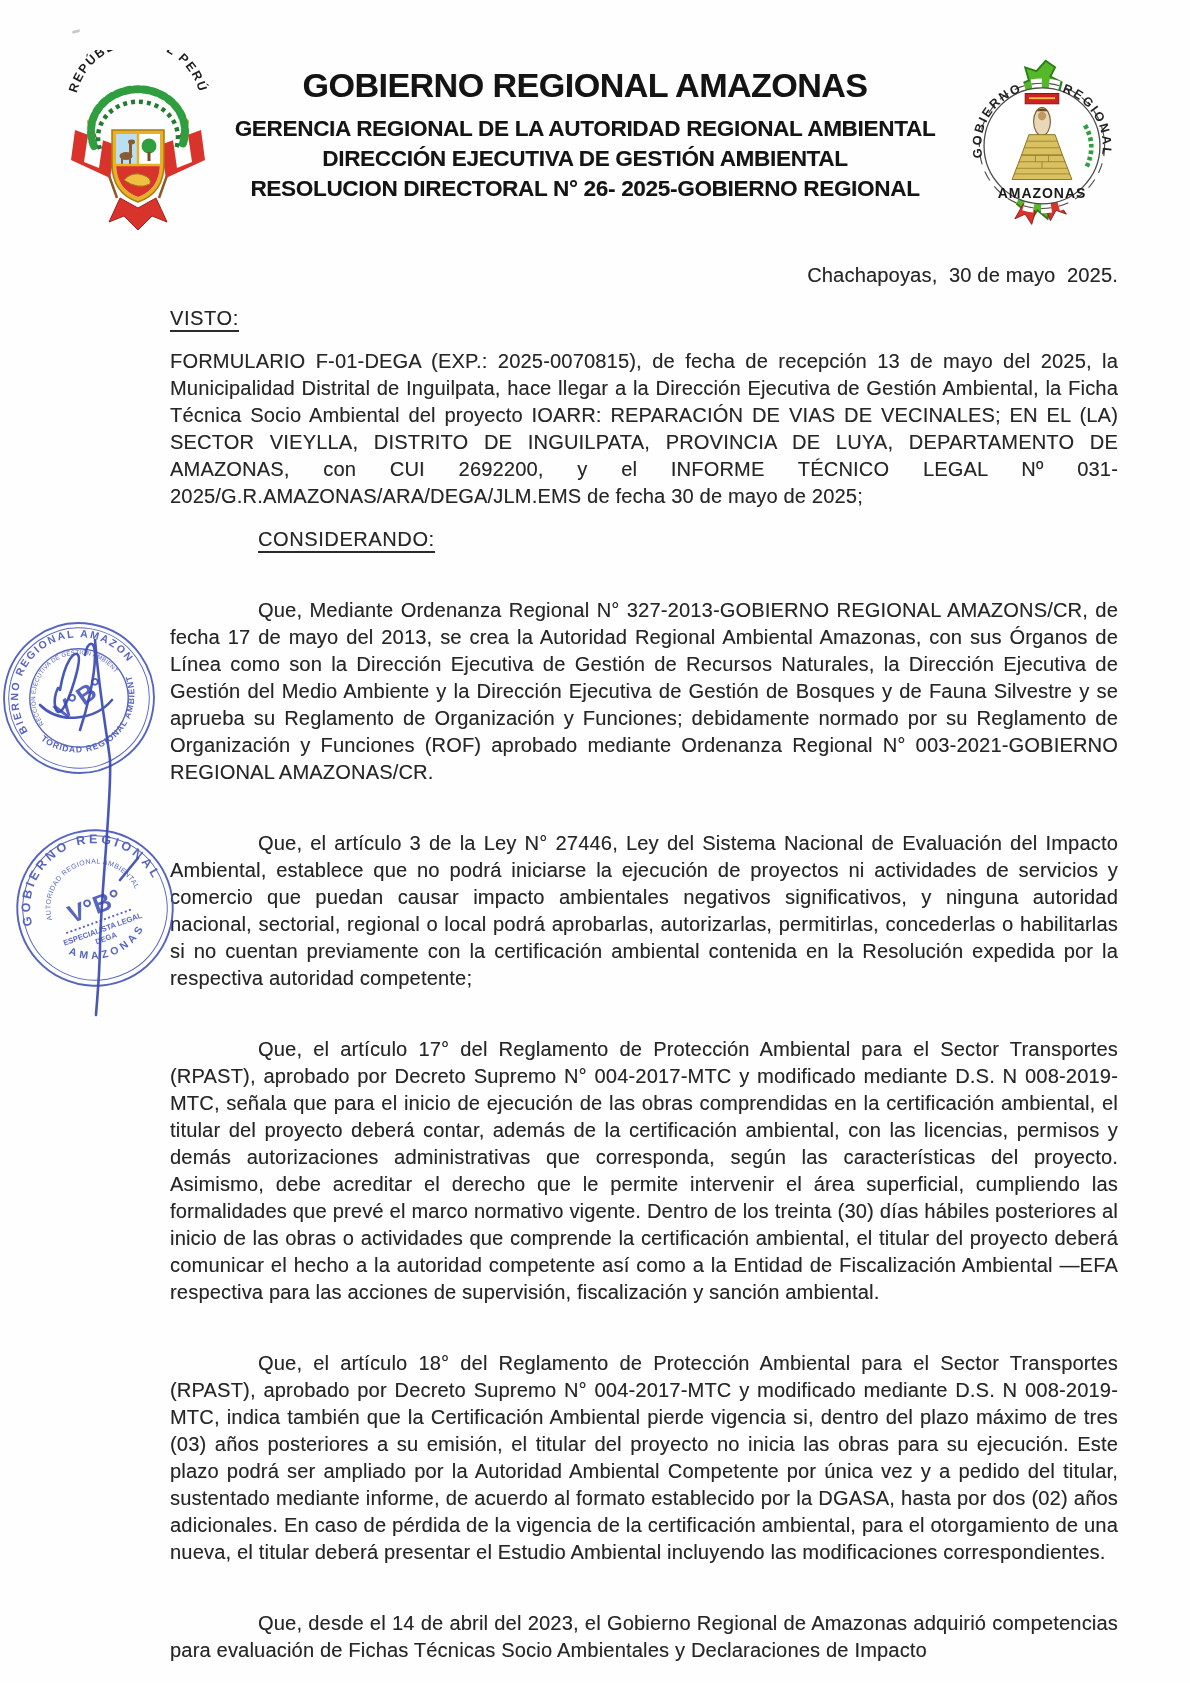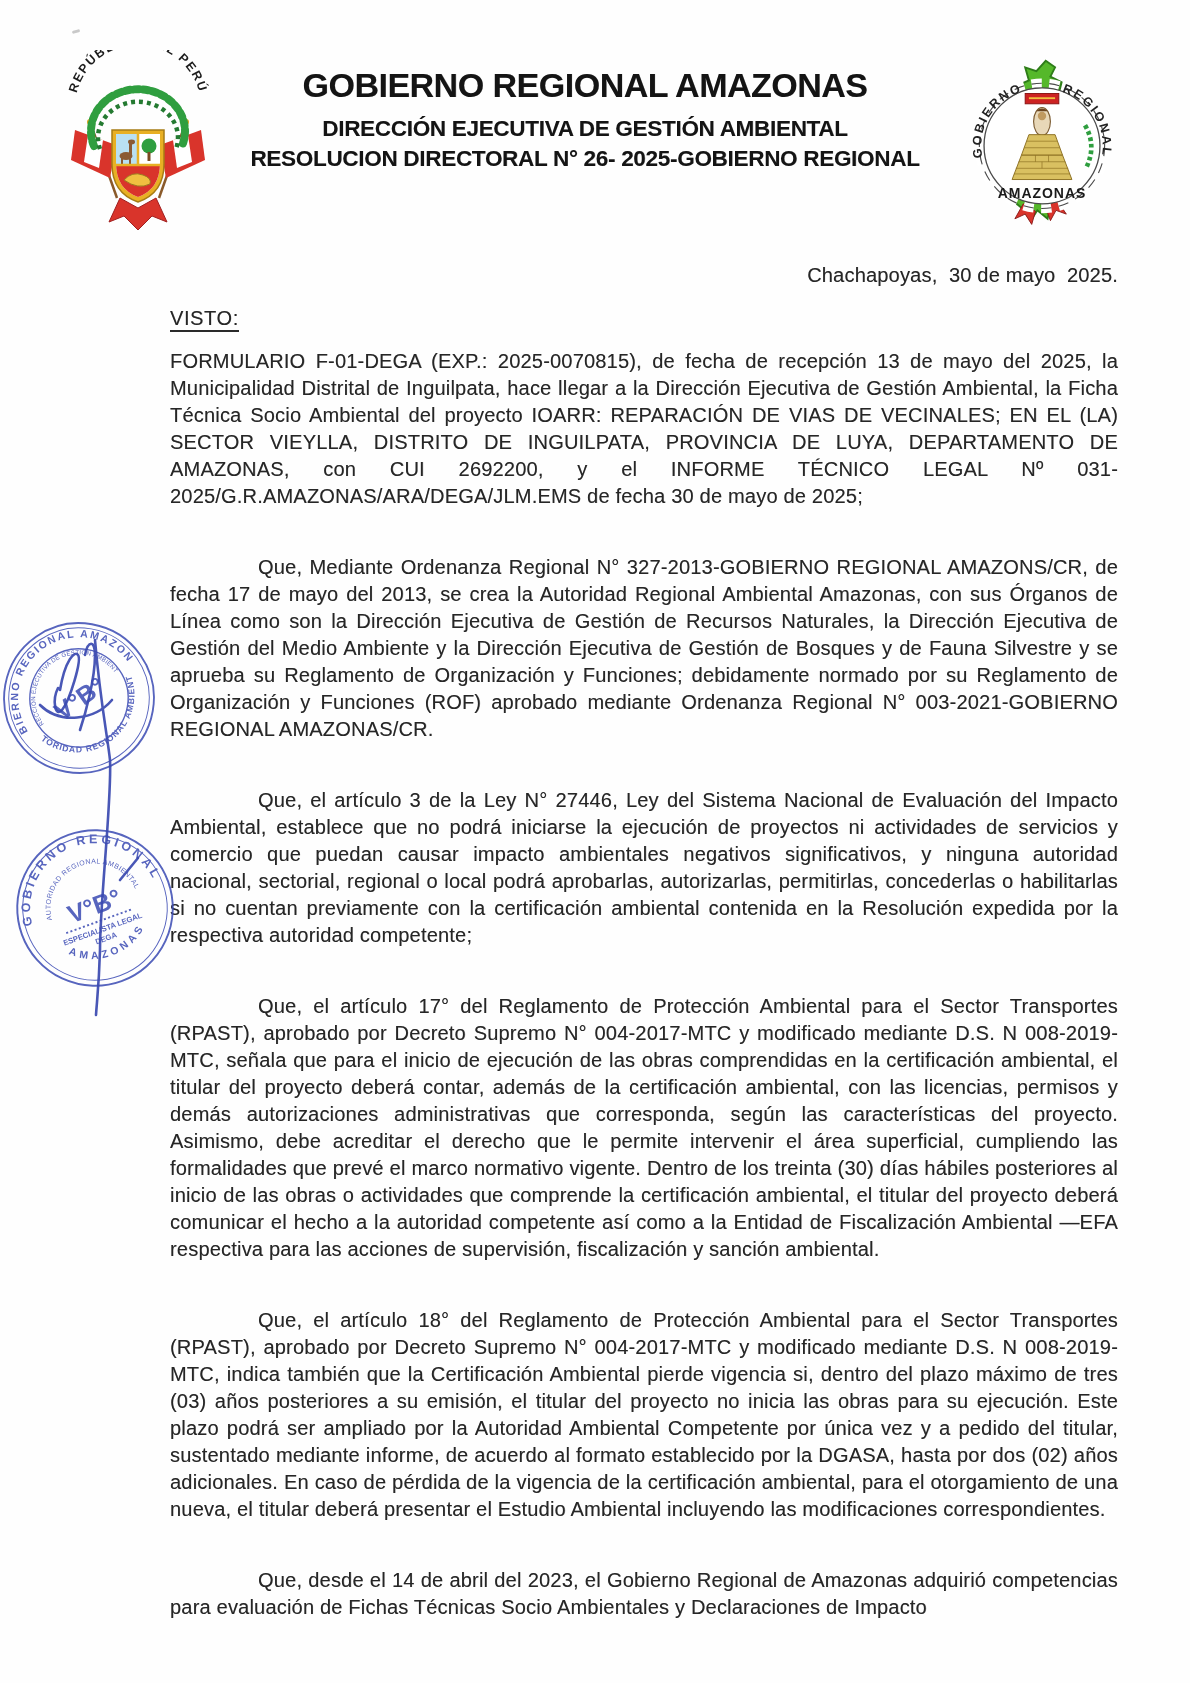--- a/index.html
+++ b/index.html
@@ -80,20 +80,21 @@
         <path d="M61,130 q8,-9 19,-5 q9,3 7,9 q-12,6 -26,-4 z" fill="#f0c040" stroke="#9a7a20" stroke-width="1"></path>
         <line x1="75" y1="84" x2="75" y2="115" stroke="#e8b024" stroke-width="2.5"></line>
         <line x1="53" y1="115" x2="97" y2="115" stroke="#e8b024" stroke-width="2.5"></line>
 
         <path d="M57,148 L46,172 L61,166 L75,180 L89,166 L104,172 L93,148 L75,158 Z" fill="#d9342b" stroke="#a02020" stroke-width="1"></path>
       </svg>
     </div>
 
     <div class="header-center scan">
       <div class="header-title">GOBIERNO REGIONAL AMAZONAS</div>
+      <div class="header-sub">GERENCIA REGIONAL DE LA AUTORIDAD REGIONAL AMBIENTAL</div>
       <div class="header-sub">DIRECCIÓN EJECUTIVA DE GESTIÓN AMBIENTAL</div>
       <div class="header-sub">RESOLUCION DIRECTORAL N° 26- 2025-GOBIERNO REGIONAL</div>
     </div>
 
     <div class="logo-box">
       <svg width="172" height="176" viewBox="0 0 184 184">
 
         <path d="M 96,3 L 106,10 L 101,20 L 113,26 L 110,38 L 120,46 L 114,58 L 123,66 L 117,80 L 127,88 L 121,100 L 130,112 L 122,124 L 131,134 L 120,146 L 110,150 L 114,164 L 101,158 L 98,172 L 87,163 L 80,174 L 71,161 L 60,152 L 67,142 L 57,130 L 64,118 L 55,104 L 63,93 L 55,80 L 66,68 L 58,54 L 70,44 L 64,30 L 78,24 L 74,10 L 86,14 Z" fill="#55b82a" stroke="#2e7d19" stroke-width="2"></path>
 
         <path d="M72,156 l-9,16 l11,-5 l7,11 l4,-14 z" fill="#d9342b" stroke="#8a1a1a" stroke-width="1"></path>
@@ -141,20 +142,23 @@
 
   <div class="body-flow scan">
     <div class="dateline">Chachapoyas,  30 de mayo  2025.</div>
 
     <div class="section-label">
       <span class="ul">VISTO:</span>
     </div>
 
     <div class="para">FORMULARIO F-01-DEGA (EXP.: 2025-0070815), de fecha de recepción 13 de mayo del 2025, la Municipalidad Distrital de Inguilpata, hace llegar a la Dirección Ejecutiva de Gestión Ambiental, la Ficha Técnica Socio Ambiental del proyecto IOARR: REPARACIÓN DE VIAS DE VECINALES; EN EL (LA) SECTOR VIEYLLA, DISTRITO DE INGUILPATA, PROVINCIA DE LUYA, DEPARTAMENTO DE AMAZONAS, con CUI 2692200, y el INFORME TÉCNICO LEGAL Nº 031-2025/G.R.AMAZONAS/ARA/DEGA/JLM.EMS de fecha 30 de mayo de 2025;</div>
 
+    <div class="section-label indent-label">
+      <span class="ul">CONSIDERANDO:</span>
+    </div>
 
     <div class="para indent">Que, Mediante Ordenanza Regional N° 327-2013-GOBIERNO REGIONAL AMAZONS/CR, de fecha 17 de mayo del 2013, se crea la Autoridad Regional Ambiental Amazonas, con sus Órganos de Línea como son la Dirección Ejecutiva de Gestión de Recursos Naturales, la Dirección Ejecutiva de Gestión del Medio Ambiente y la Dirección Ejecutiva de Gestión de Bosques y de Fauna Silvestre y se aprueba su Reglamento de Organización y Funciones; debidamente normado por su Reglamento de Organización y Funciones (ROF) aprobado mediante Ordenanza Regional N° 003-2021-GOBIERNO REGIONAL AMAZONAS/CR.</div>
     <div class="para indent">Que, el artículo 3 de la Ley N° 27446, Ley del Sistema Nacional de Evaluación del Impacto Ambiental, establece que no podrá iniciarse la ejecución de proyectos ni actividades de servicios y comercio que puedan causar impacto ambientales negativos significativos, y ninguna autoridad nacional, sectorial, regional o local podrá aprobarlas, autorizarlas, permitirlas, concederlas o habilitarlas si no cuentan previamente con la certificación ambiental contenida en la Resolución expedida por la respectiva autoridad competente;</div>
     <div class="para indent">Que, el artículo 17° del Reglamento de Protección Ambiental para el Sector Transportes (RPAST), aprobado por Decreto Supremo N° 004-2017-MTC y modificado mediante D.S. N 008-2019-MTC, señala que para el inicio de ejecución de las obras comprendidas en la certificación ambiental, el titular del proyecto deberá contar, además de la certificación ambiental, con las licencias, permisos y demás autorizaciones administrativas que corresponda, según las características del proyecto.  Asimismo, debe acreditar el derecho que le permite intervenir el área superficial, cumpliendo las formalidades que prevé el marco normativo vigente. Dentro de los treinta (30) días hábiles posteriores al inicio de las obras o actividades que comprende la certificación ambiental, el titular del proyecto deberá comunicar el hecho a la autoridad competente así como a la Entidad de Fiscalización Ambiental —EFA respectiva para las acciones de supervisión, fiscalización y sanción ambiental.</div>
     <div class="para indent">Que, el artículo 18° del Reglamento de Protección Ambiental para el Sector Transportes (RPAST), aprobado por Decreto Supremo N° 004-2017-MTC y modificado mediante D.S. N 008-2019-MTC, indica también que la Certificación Ambiental pierde vigencia si, dentro del plazo máximo de tres (03) años posteriores a su emisión, el titular del proyecto no inicia las obras para su ejecución. Este plazo podrá ser ampliado por la Autoridad Ambiental Competente por única vez y a pedido del titular, sustentado mediante informe, de acuerdo al formato establecido por la DGASA, hasta por dos (02) años adicionales. En caso de pérdida de la vigencia de la certificación ambiental, para el otorgamiento de una nueva, el titular deberá presentar el Estudio Ambiental incluyendo las modificaciones correspondientes.</div>
     <div class="para indent">Que, desde el 14 de abril del 2023, el Gobierno Regional de Amazonas adquirió competencias para evaluación de Fichas Técnicas Socio Ambientales y Declaraciones de Impacto</div>
   </div>
 
   <div class="stamp stamp1">
     <svg width="156" height="156" viewBox="0 0 200 200">

